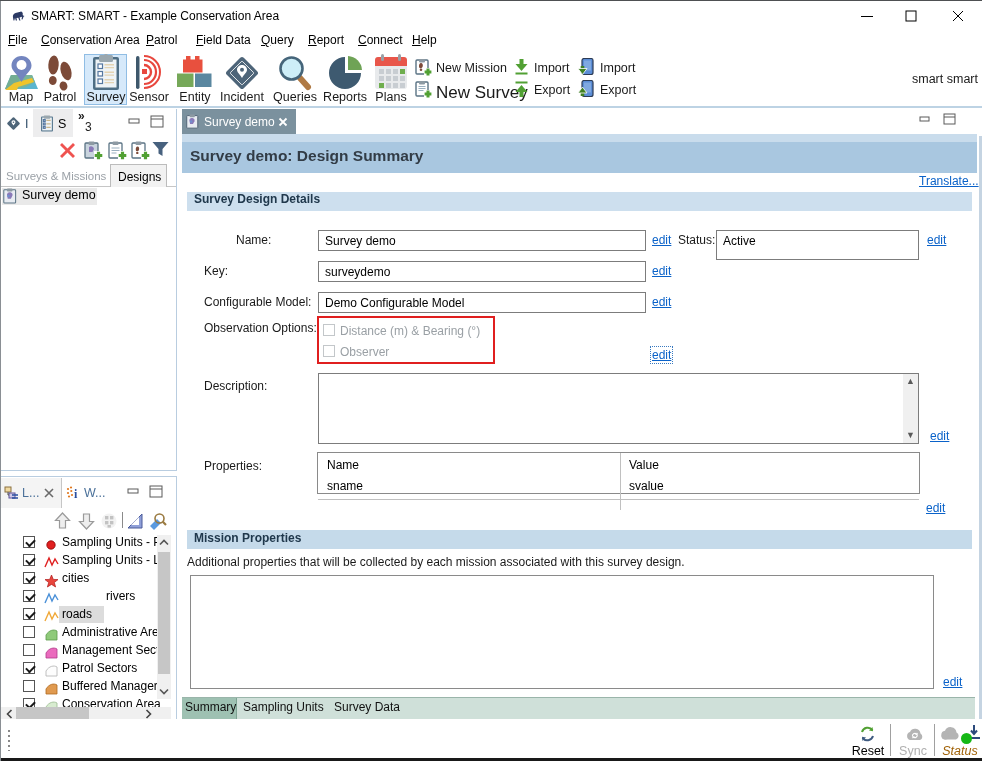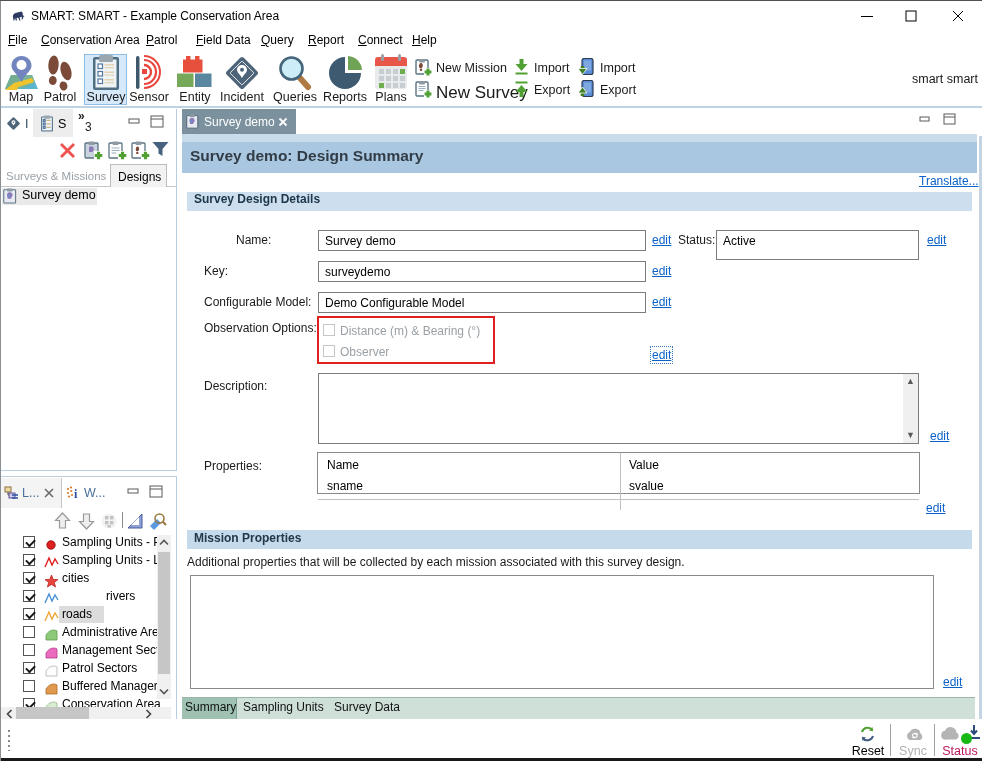--- a/index.html
+++ b/index.html
@@ -586,17 +586,17 @@
 
   <svg class="abs" style="left:940px;top:8px" width="20" height="13" viewBox="0 0 20 13">
     <path d="M5 12.5 A4.4 4.4 0 0 1 5 3.8 A6 6 0 0 1 16.5 5.5 A3.8 3.8 0 0 1 16 12.5 Z" fill="#b4b4b4"></path>
     <circle cx="5.3" cy="9" r="3.6" fill="#b4b4b4"></circle>
   </svg>
   <svg class="abs" style="left:965px;top:6px" width="17" height="18" viewBox="0 0 17 18">
     <path d="M9 0 L9 8 M6 5.5 L9 9 L12 5.5" fill="none" stroke="#2c4a7c" stroke-width="2"></path>
     <path d="M2 9 L2 13 L15 13" fill="none" stroke="#2c4a7c" stroke-width="2"></path>
   </svg>
   <div class="abs" style="left:961px;top:14px;width:11px;height:11px;border-radius:50%;background:#16b816;"></div>
-  <div class="abs" style="left:940px;top:25px;width:40px;text-align:center;font-size:12.5px;color:#be185d;">Status</div>
+  <div class="abs" style="left:940px;top:25px;width:40px;text-align:center;font-size:12.5px;color:#a16207;font-style:italic;">Status</div>
 </div>
 <div class="abs" style="left:0;top:757px;width:982px;height:4px;background:#191919;"></div>
 
 </div>
 
 </body></html>

